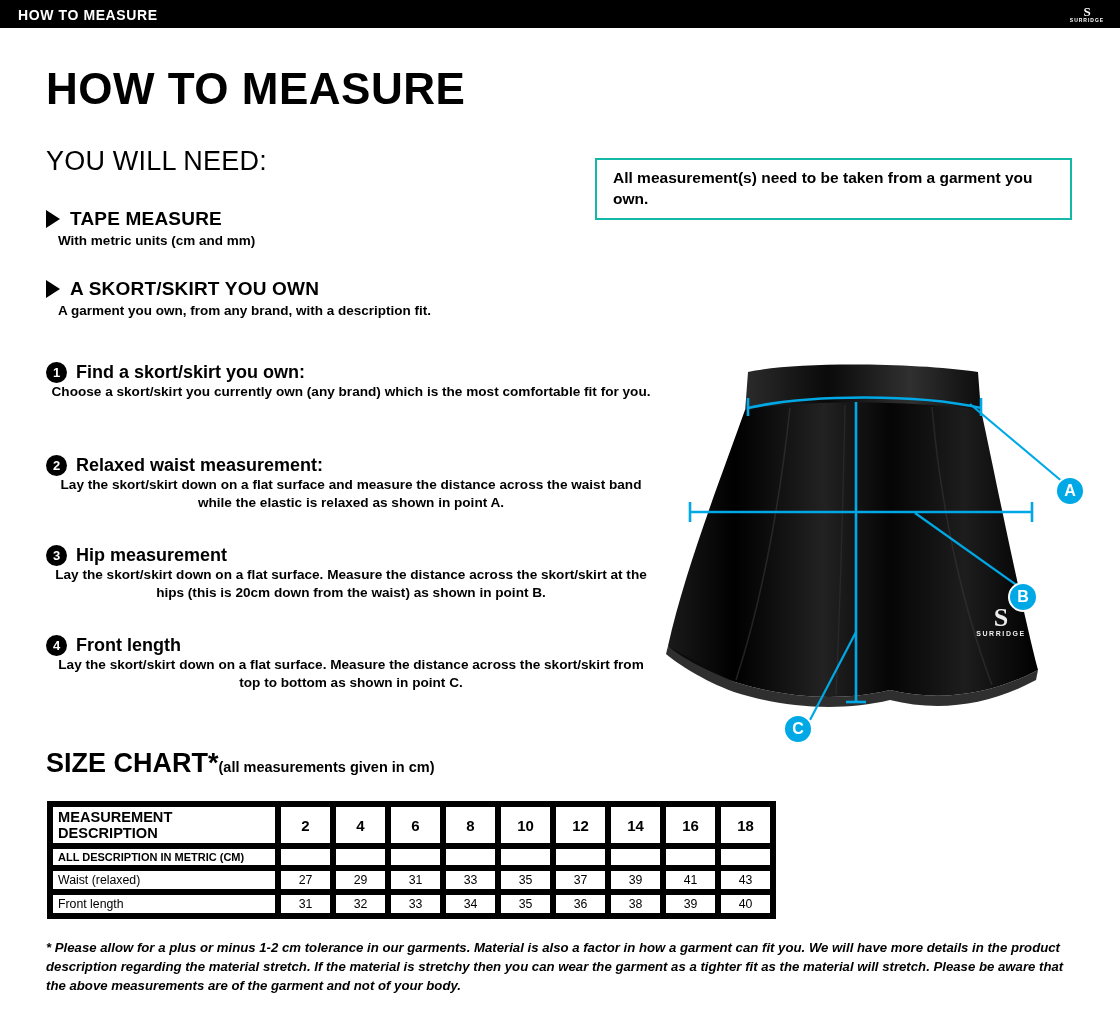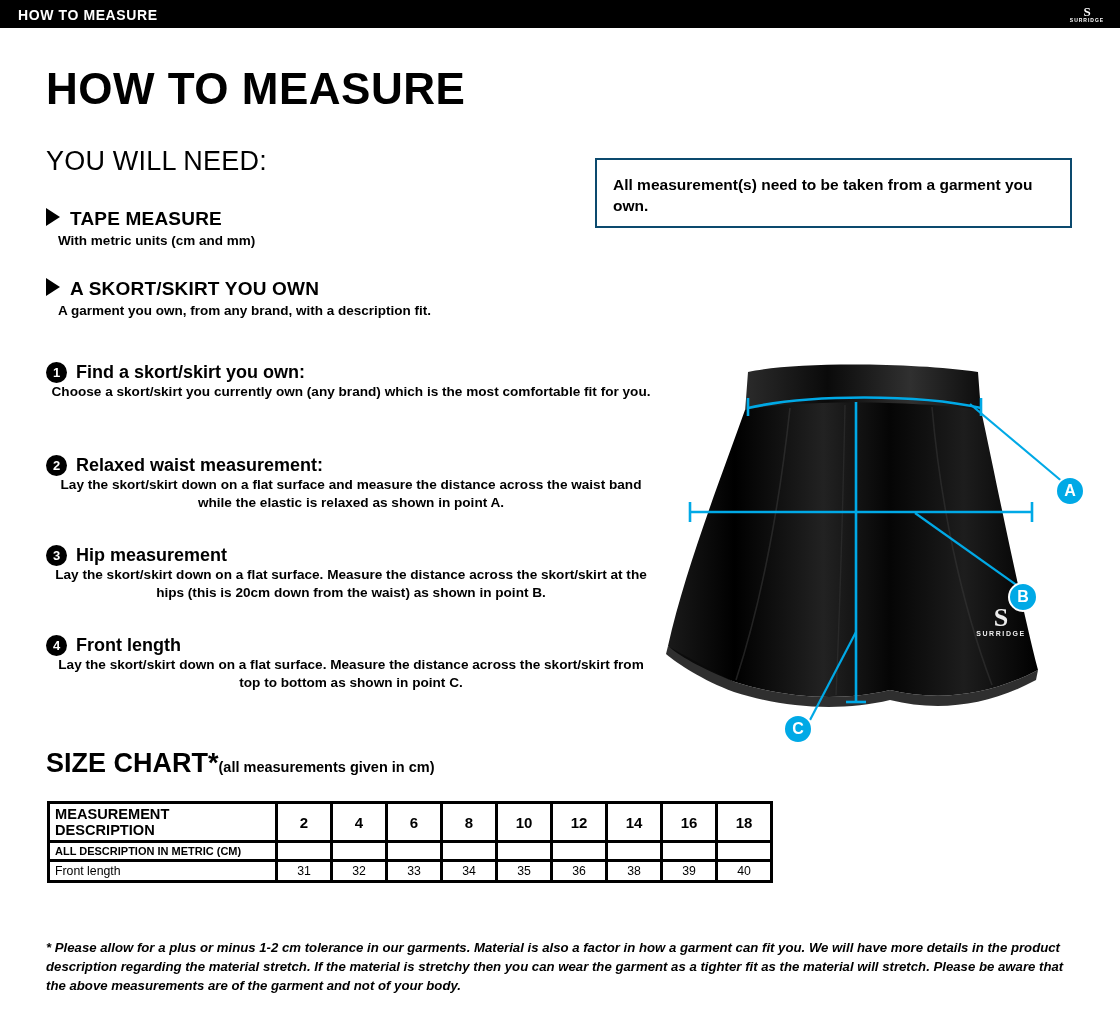--- a/index.html
+++ b/index.html
@@ -78,41 +78,41 @@
     font-weight: normal;
     letter-spacing: 0.2px;
   }
 
   
   .callout {
     position: absolute;
     left: 595px;
     top: 158px;
     width: 477px;
-    height: 70px;
-    border: 2px solid #0c4a6e;
-    padding: 15px 16px;
+    height: 62px;
+    border: 2px solid #14b8a6;
+    padding: 8px 16px;
   }
   .callout p {
     margin: 0;
     font-size: 15.5px;
     font-weight: bold;
     line-height: 1.35;
   }
 
   
   .need {
     position: absolute;
     left: 46px;
   }
   .need-1 { top: 208px; }
   .need-2 { top: 278px; }
   .need-head {
     display: flex;
-    align-items: flex-start;
+    align-items: center;
     gap: 10px;
   }
   .tri {
     width: 0; height: 0;
     border-left: 14px solid #000;
     border-top: 9px solid transparent;
     border-bottom: 9px solid transparent;
   }
   .need-title {
     font-size: 19px;
@@ -226,21 +226,21 @@
     letter-spacing: 0;
   }
   table.size {
     position: absolute;
     left: 47px;
     top: 801px;
     border-collapse: collapse;
     font-size: 12.4px;
   }
   table.size td, table.size th {
-    border: 3px solid #000000;
+    border: 6px solid #000000;
     padding: 2px 5px;
     text-align: center;
     font-weight: bold;
     height: 18px;
   }
   table.size th.desc, table.size td.desc {
     text-align: left;
     width: 228px;
   }
   table.size thead th {
@@ -422,20 +422,32 @@
         <td class="num"></td>
         <td class="num"></td>
         <td class="num"></td>
         <td class="num"></td>
         <td class="num"></td>
         <td class="num"></td>
         <td class="num"></td>
         <td class="num"></td>
       </tr>
       <tr class="data">
+        <td class="desc">Waist (relaxed)</td>
+        <td class="num">27</td>
+        <td class="num">29</td>
+        <td class="num">31</td>
+        <td class="num">33</td>
+        <td class="num">35</td>
+        <td class="num">37</td>
+        <td class="num">39</td>
+        <td class="num">41</td>
+        <td class="num">43</td>
+      </tr>
+      <tr class="data">
         <td class="desc">Front length</td>
         <td class="num">31</td>
         <td class="num">32</td>
         <td class="num">33</td>
         <td class="num">34</td>
         <td class="num">35</td>
         <td class="num">36</td>
         <td class="num">38</td>
         <td class="num">39</td>
         <td class="num">40</td>

